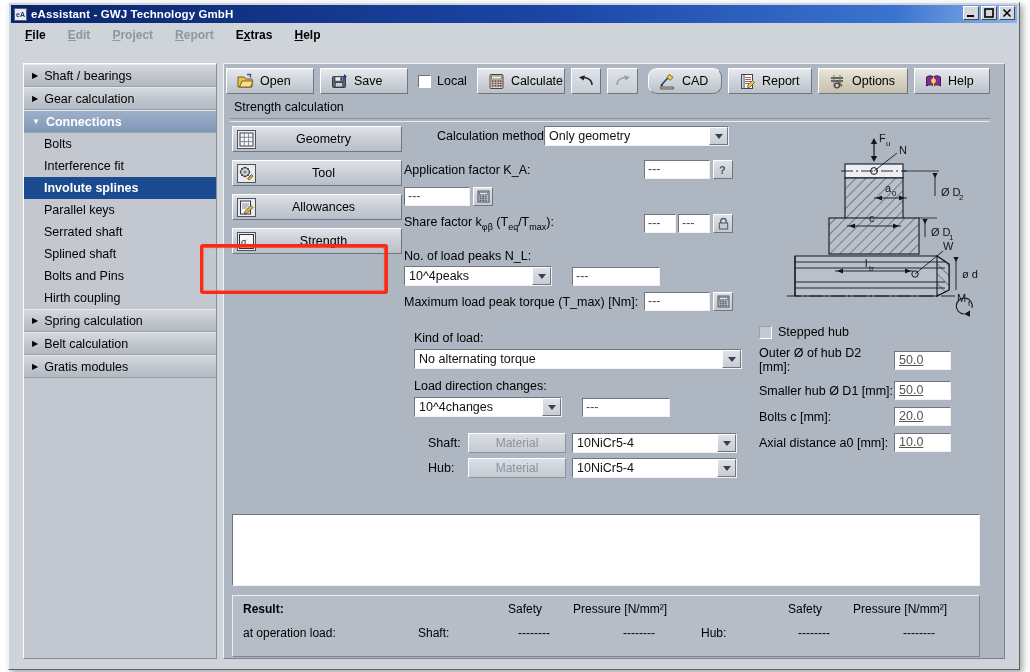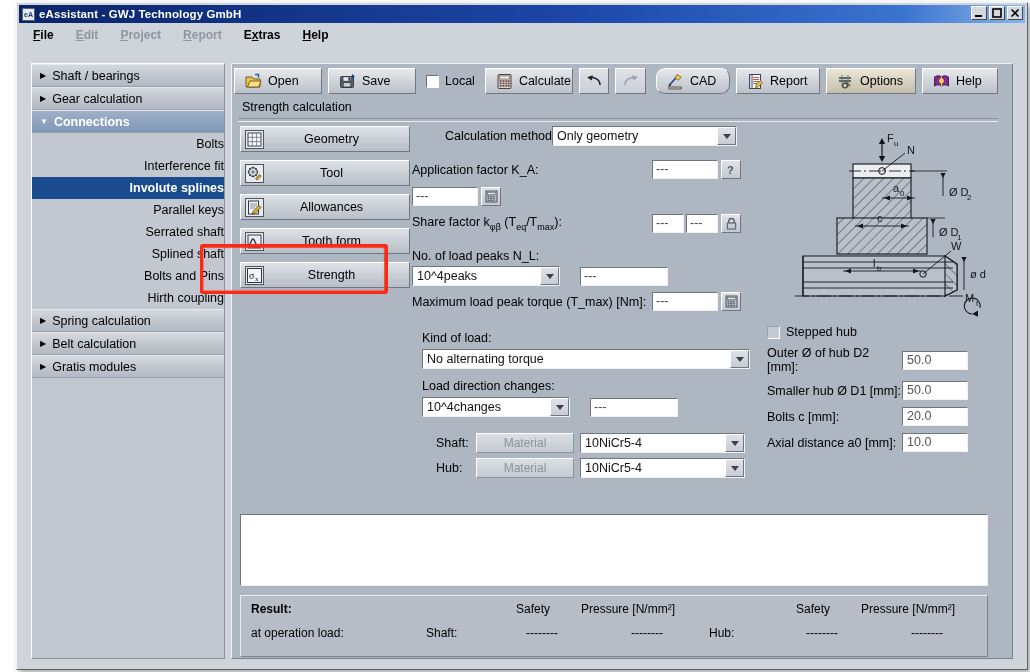--- a/index.html
+++ b/index.html
@@ -8,21 +8,21 @@
     background:#ffffff;
     font-family:"Liberation Sans", sans-serif;
     font-size:12px;
     color:#000;
     -webkit-font-smoothing:none;
   }
   .app{position:absolute;left:0;top:0;width:1030px;height:672px;}
 
   
   .win-frame{
-    position:absolute;left:16px;top:2px;width:1012px;height:668px;
+    position:absolute;left:8px;top:2px;width:1012px;height:668px;
     background:#cfd3da;
     border-top:1px solid #f2f4f7;border-left:1px solid #f2f4f7;
     border-right:1px solid #5a6168;border-bottom:1px solid #5a6168;
     box-shadow:3px 3px 6px rgba(0,0,0,.35);
     box-sizing:border-box;
   }
   .titlebar{
     position:absolute;left:2px;top:2px;width:1006px;height:18px;
     background:linear-gradient(to right,#0a246a 0%,#1c47a8 55%,#3b74d0 88%,#8ab3e8 100%);
     display:flex;align-items:center;
@@ -64,21 +64,21 @@
     border-bottom:1px solid #9aa0aa;border-top:1px solid #e6e9ee;
     font-size:12.5px;
   }
   .tree-grp.sel{
     background:linear-gradient(to bottom,#9fb0c8 0%,#8fa3bf 50%,#8099b9 100%);
     color:#fff;font-weight:bold;
   }
   .tri{display:inline-block;margin-right:6px;font-size:8px;line-height:1;}
   .tree-leaf{
     height:22px;display:flex;align-items:center;padding-left:20px;box-sizing:border-box;
-    background:#c3c8d0;font-size:12.5px;justify-content:flex-end;
+    background:#c3c8d0;font-size:12.5px;
   }
   .tree-leaf.sel{background:#1b4b8f;color:#fff;font-weight:bold;}
 
   
   .main{
     position:absolute;left:212px;top:16px;width:782px;height:596px;
     background:#aeb6c1;
     border:1px solid #eef0f3;border-right-color:#7b828c;border-bottom-color:#7b828c;
     box-sizing:border-box;
   }
@@ -158,24 +158,24 @@
     text-align:center;line-height:18px;font-size:12px;color:#8d929a;
   }
 
   
   .rightcol{position:absolute;left:535px;top:62px;width:235px;}
   .drawing{position:relative;width:235px;height:195px;}
   .stepchk{display:flex;align-items:center;margin-top:4px;color:#000000;font-size:12.5px;}
   .stepchk .chkbox{border-top-color:#9aa0a8;border-left-color:#9aa0a8;background:#c5cad2;}
   .prow{display:flex;align-items:center;margin-top:7px;}
   .plabel{width:135px;font-size:12.5px;}
-  .pinp{width:66px;height:19px;background:#fff;box-sizing:border-box;
+  .pinp{width:57px;height:19px;background:#fff;box-sizing:border-box;
     border-top:1px solid #70767f;border-left:1px solid #70767f;
     border-right:1px solid #f0f2f5;border-bottom:1px solid #f0f2f5;
-    font-size:12.5px;line-height:17px;padding-left:4px;color:#555;}
+    font-size:12.5px;line-height:17px;padding-left:4px;color:#555;text-decoration:underline;}
 
   
   .outbox{
     position:absolute;left:8px;top:450px;width:748px;height:72px;background:#fff;
     border-top:1px solid #70767f;border-left:1px solid #70767f;
     border-right:1px solid #f0f2f5;border-bottom:1px solid #f0f2f5;
     box-sizing:border-box;
   }
   .resbox{
     position:absolute;left:8px;top:531px;width:748px;height:62px;
@@ -430,30 +430,20 @@
             <span class="ico">
               <svg width="15" height="15" viewBox="0 0 15 15">
                   <rect x="1.5" y="1" width="10" height="13" fill="#f2f4f7" stroke="#333942" stroke-width="1"></rect>
                   <path d="M3 4 h7 M3 6 h7 M3 8 h5" stroke="#6f757f" stroke-width=".8"></path>
                   <path d="M6 11.5 L12 5.5 l2 2 -6 6 -2.6 .6 z" fill="#e0b33f" stroke="#4e3d0d" stroke-width=".8"></path>
                 </svg>
             </span>
             <span class="lbl">Allowances</span>
           </div>
 
-          <div class="sidebtn">
-            <span class="ico">
-              <svg width="15" height="15" viewBox="0 0 15 15">
-                  <rect x="1" y="1" width="13" height="13" fill="#e9ebee" stroke="#3a4049" stroke-width="1"></rect>
-                  <path d="M1.5 11 C4 11 4 5 6 5 C8 5 8 11 10.5 11" fill="none" stroke="#2c3138" stroke-width="1.3"></path>
-                  <path d="M1.5 13 h12" stroke="#2c3138" stroke-width="1"></path>
-                </svg>
-            </span>
-            <span class="lbl">Tooth form</span>
-          </div>
 
           <div class="sidebtn">
             <span class="ico">
               <svg width="15" height="15" viewBox="0 0 15 15">
                   <rect x="0.5" y="0.5" width="14" height="14" fill="#f4f5f7" stroke="#2f343b" stroke-width="1"></rect>
                   <text x="2" y="10.5" font-family="Liberation Serif, serif" font-size="10" fill="#11151a">σ</text>
                   <text x="8" y="13" font-family="Liberation Serif, serif" font-size="7" fill="#11151a">x</text>
                 </svg>
             </span>
             <span class="lbl">Strength</span>

